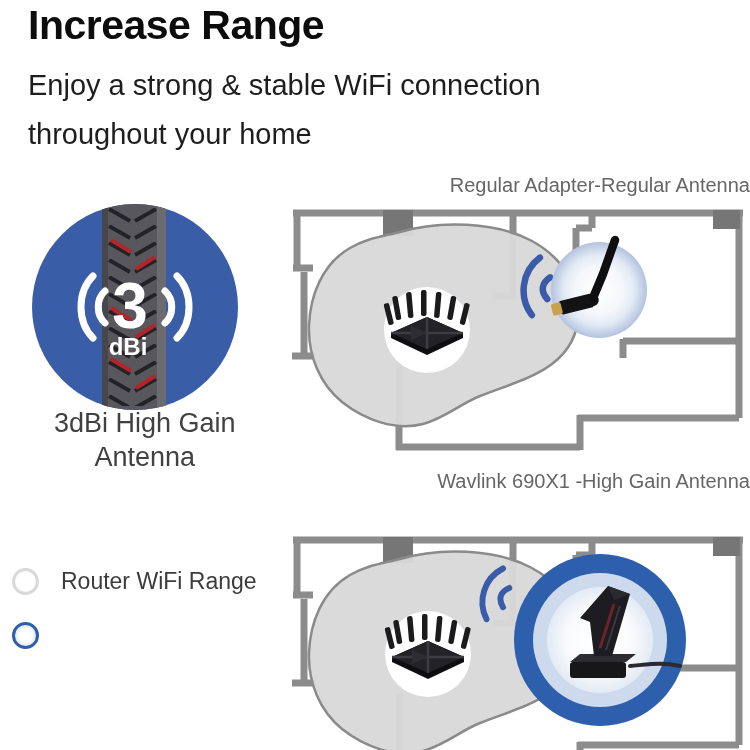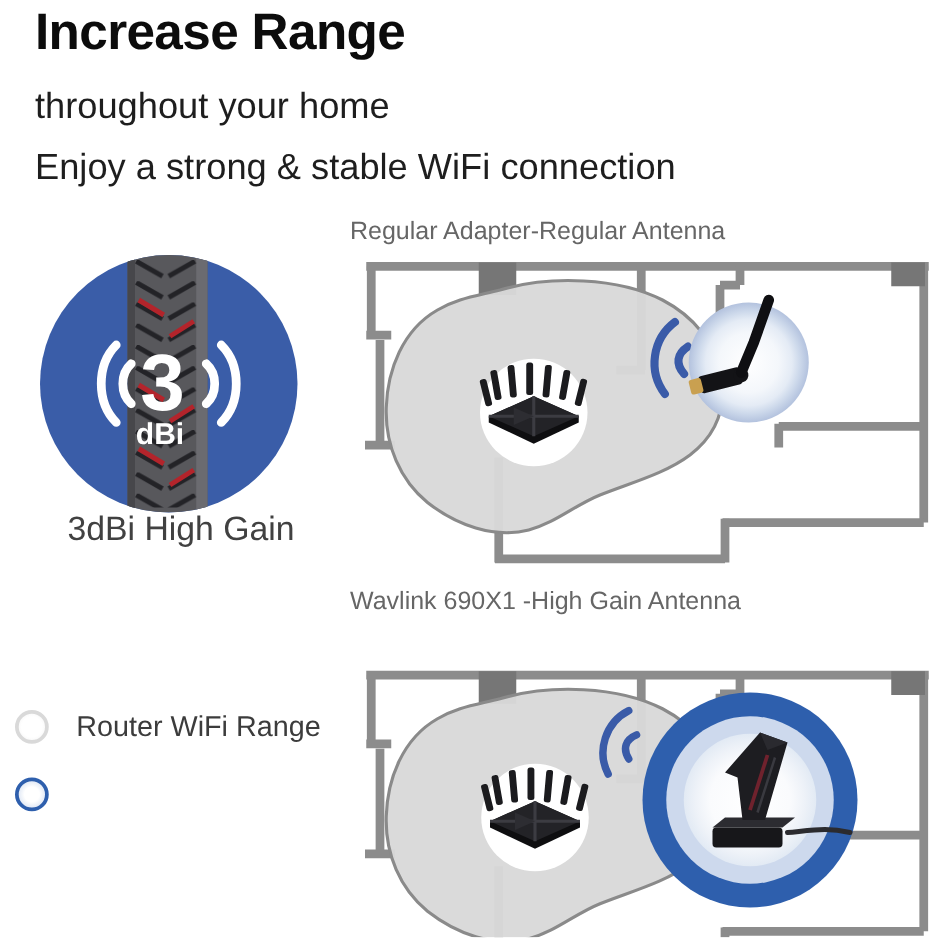--- a/index.html
+++ b/index.html
@@ -16,21 +16,21 @@
   .hero-wrap{position:absolute;left:30px;top:202px;width:210px;height:210px;}
   .hero-caption{position:absolute;left:54px;top:406px;font-size:27px;color:#414141;line-height:34px;text-align:center;}
   
   .legend{position:absolute;left:12px;top:568px;}
   .legend-row{display:flex;align-items:flex-end;margin-bottom:27px;}
   .swatch{width:21px;height:21px;border-radius:50%;flex:0 0 auto;margin-right:22px;}
   .swatch-router{border:3px solid #d9d9d9;background:radial-gradient(circle,#ffffff 55%,#f1f1f1 100%);}
   .swatch-adapter{border:3px solid #2e5fad;background:radial-gradient(circle,#ffffff 40%,#c8d6ec 100%);}
   .legend-label{font-size:23px;color:#3c3c3c;}
   
-  .fig-title{position:absolute;left:280px;width:470px;text-align:left;font-size:20px;color:#666666;}
+  .fig-title{position:absolute;left:280px;width:470px;text-align:right;font-size:20px;color:#666666;}
   .fig1-title{top:174px;}
   .fig2-title{top:470px;}
   .fig1{position:absolute;left:280px;top:206px;width:470px;height:250px;}
   .fig2{position:absolute;left:280px;top:533px;width:470px;height:217px;overflow:hidden;}
   svg{display:block;}
   .defs-hidden{position:absolute;width:0;height:0;overflow:hidden;}
 </style>
 </head>
 <body>
 
@@ -123,22 +123,22 @@
         <path d="M 8,-54 L 30,-46 L 14,-40 Z" fill="#2a2a2f"></path>
         <path d="M 0,8 L 14,-36" stroke="#7e2330" stroke-width="3" opacity="0.85"></path>
         <path d="M 6,10 L 20,-34" stroke="#3a3a40" stroke-width="2"></path>
       </g>
     </defs>
   </svg>
 
   <div class="hdr">
     <div class="title">Increase Range</div>
     <div class="subtitle">
+      <span style="display:block">Enjoy a strong &amp; stable WiFi connection</span>
       <span style="display:block">throughout your home</span>
-      <span style="display:block">Enjoy a strong &amp; stable WiFi connection</span>
     </div>
   </div>
 
   <div class="hero-wrap">
     <svg width="210" height="210" viewBox="0 0 210 210">
       <circle cx="105" cy="105" r="103" fill="#3a5da8"></circle>
       <g clip-path="url(#heroclip)">
         <rect x="72" y="2" width="64" height="206" rx="6" fill="#58585c"></rect>
         <rect x="127" y="4" width="9" height="202" fill="#6b6b70"></rect>
         <rect x="72" y="4" width="6" height="202" fill="#47474b"></rect>
@@ -155,20 +155,21 @@
           <path d="M 147,74 C 163,90 163,120 147,136"></path>
           <path d="M 135,89 C 144,97 144,113 135,121"></path>
         </g>
       </g>
       <text x="100" y="126" text-anchor="middle" font-size="64" font-weight="bold" fill="#ffffff">3</text>
       <text x="98" y="153" text-anchor="middle" font-size="24" font-weight="bold" fill="#ffffff">dBi</text>
     </svg>
   </div>
   <div class="hero-caption">
     <span style="display:block">3dBi High Gain</span>
+    <span style="display:block">Antenna</span>
   </div>
 
   <div class="legend">
     <div class="legend-row">
       <span class="swatch swatch-router"></span>
       <span class="legend-label">Router WiFi Range</span>
     </div>
     <div class="legend-row">
       <span class="swatch swatch-adapter"></span>
     </div>

